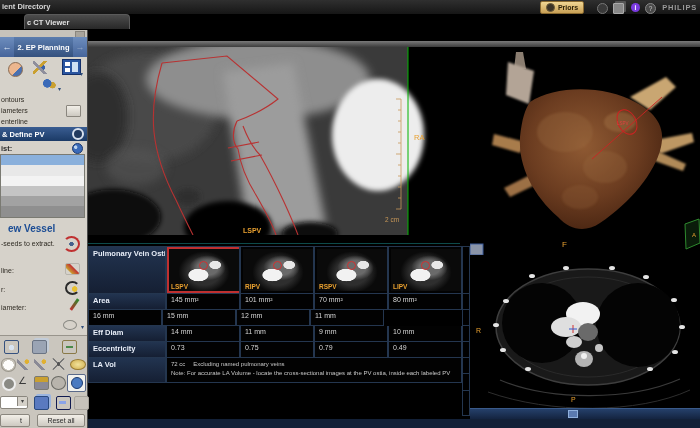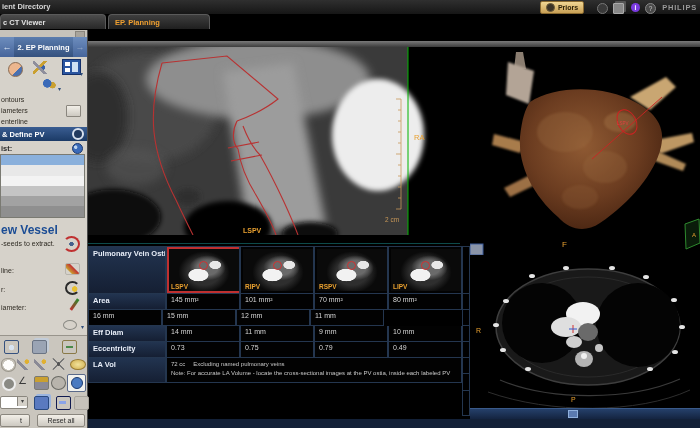--- a/index.html
+++ b/index.html
@@ -21,21 +21,21 @@
   .sysic{top:3px;width:9px;height:9px;border-radius:50%;font-size:6.5px;display:flex;
          align-items:center;justify-content:center;color:#ccc;}
   #ic-clock{right:92px;background:#3a3a3a;border:1px solid #777;}
   #ic-copy{right:76px;border-radius:1px;background:#888;border:1px solid #aaa;box-shadow:2px -2px 0 #555;}
   #ic-info{right:60px;background:#7a3ae0;color:#fff;font-weight:bold;}
   #ic-help{right:44px;background:#4a4a4a;border:1px solid #888;}
   #brand{right:3px;top:3px;font-size:7.5px;font-weight:bold;color:#9a9a9a;letter-spacing:0.8px;}
   
   #tabbar{left:0;top:14px;width:700px;height:16px;background:#000;}
   .tab{top:0;height:15px;border:1px solid #5a5a5a;border-bottom:none;border-radius:4px 4px 0 0;
-       display:flex;align-items:center;font-size:7.5px;font-weight:bold;padding:0 6px;box-sizing:border-box;}
+       display:flex;align-items:center;font-size:7.5px;font-weight:bold;padding:0 6px;box-sizing:border-box;margin-left:24px;}
   #tab1{left:0;width:106px;background:linear-gradient(#4c4c4c,#282828);color:#e2e2e2;padding-left:2px;}
   #tab2{left:108px;width:102px;background:linear-gradient(#3e3e3e,#1f1f1f);color:#f0a030;}
   
   #phase{left:200px;top:30px;width:112px;height:12px;background:linear-gradient(#f7bc55,#e8941c);
          border:1px solid #a86a10;box-sizing:border-box;display:flex;align-items:center;justify-content:center;
          font-size:7.5px;font-weight:bold;color:#1c1000;}
   
   #sidebar{left:0;top:30px;width:88px;height:398px;background:#d6d2ca;border-right:1px solid #4a4a4a;box-sizing:border-box;}
   #sb-strip{left:0;top:0;width:87px;height:7px;background:#c7c3bb;border-bottom:1px solid #b0aca4;}
   #sb-handle{right:2px;top:1px;width:8px;height:5px;background:#a8a49c;border:1px solid #8a867e;}
@@ -47,21 +47,21 @@
   .sb-label{left:1px;font-size:7px;color:#2e2a22;white-space:nowrap;}
   .mini-btn{width:13px;height:10px;background:linear-gradient(#f2efe8,#cdc9c1);border:1px solid #8a867e;border-radius:1px;}
   #sb-defpv{left:0;top:97px;width:87px;height:14px;background:linear-gradient(#3a5d92,#1b3a66);
             display:flex;align-items:center;font-size:7.5px;font-weight:bold;color:#fff;padding-left:2px;box-sizing:border-box;}
   #defpv-ic{position:absolute;right:3px;width:8px;height:8px;border-radius:50%;border:2px solid #d9e1ee;background:#223a5e;}
   #sb-list-label{left:1px;top:114px;font-size:7.5px;font-weight:bold;color:#2a2a2a;}
   #globe-ic{right:4px;top:113px;width:9px;height:9px;border-radius:50%;background:#3a6ab8;border:1px solid #1c3a70;
             background-image:radial-gradient(circle at 30% 35%,#bcd4f0 1.5px,transparent 2px);}
   #sb-listbox{left:0;top:124px;width:85px;height:64px;border:1px solid #7a7a72;background:#fff;box-sizing:border-box;}
   .lrow{width:100%;height:10.3px;}
-  #sb-newvessel{left:1px;top:193px;font-size:12px;font-weight:bold;color:#1b4c94;text-align:center;}
+  #sb-newvessel{left:8px;top:193px;font-size:10px;font-weight:bold;color:#1b4c94;text-align:center;}
   .sb-icon{position:absolute;}
   
   .g-head{width:13px;height:13px;border-radius:50%;background:linear-gradient(135deg,#ecb68e 58%,#4a70b0 60%);border:1px solid #8a6a50;}
   .g-pliers{width:17px;height:13px;background:
      linear-gradient(45deg,transparent 34%,#8f8f9c 36%,#8f8f9c 48%,transparent 50%),
      linear-gradient(135deg,transparent 34%,#caa030 36%,#caa030 48%,transparent 50%),
      radial-gradient(circle at 55% 50%,#3a62a8 2.5px,transparent 3px);}
   .g-grid{width:17px;height:14px;background:#2a55a0;border:1px solid #14306a;
      background-image:linear-gradient(#fff,#fff),linear-gradient(#fff,#fff),linear-gradient(#cfe0f4,#cfe0f4);
      background-size:5px 4px,5px 4px,6px 10px;background-position:2px 2px,2px 8px,9px 2px;background-repeat:no-repeat;}
@@ -153,21 +153,20 @@
     </div>
     <div class="abs sysic" id="ic-clock"></div>
     <div class="abs sysic" id="ic-copy"></div>
     <div class="abs sysic" id="ic-info">i</div>
     <div class="abs sysic" id="ic-help">?</div>
     <div class="abs" id="brand">PHILIPS</div>
   </div>
 
   <div class="abs" id="tabbar">
     <div class="abs tab" id="tab1">c CT Viewer</div>
-    <div class="abs tab" id="tab2">EP. Planning</div>
   </div>
 
   <div class="abs" id="viewbg"></div>
   <div class="abs" id="graystrip"></div>
 
 
   <div class="abs" id="sidebar">
     <div class="abs" id="sb-strip">
       <div class="abs" id="sb-handle"></div>
     </div>

